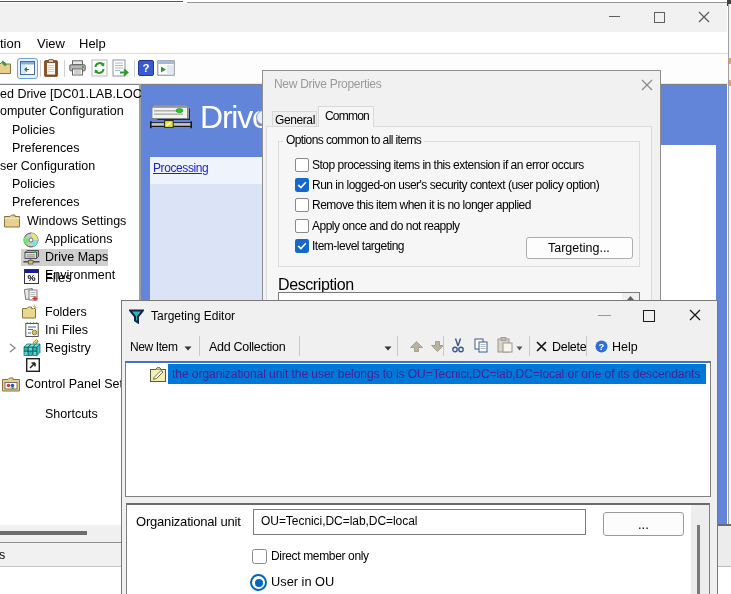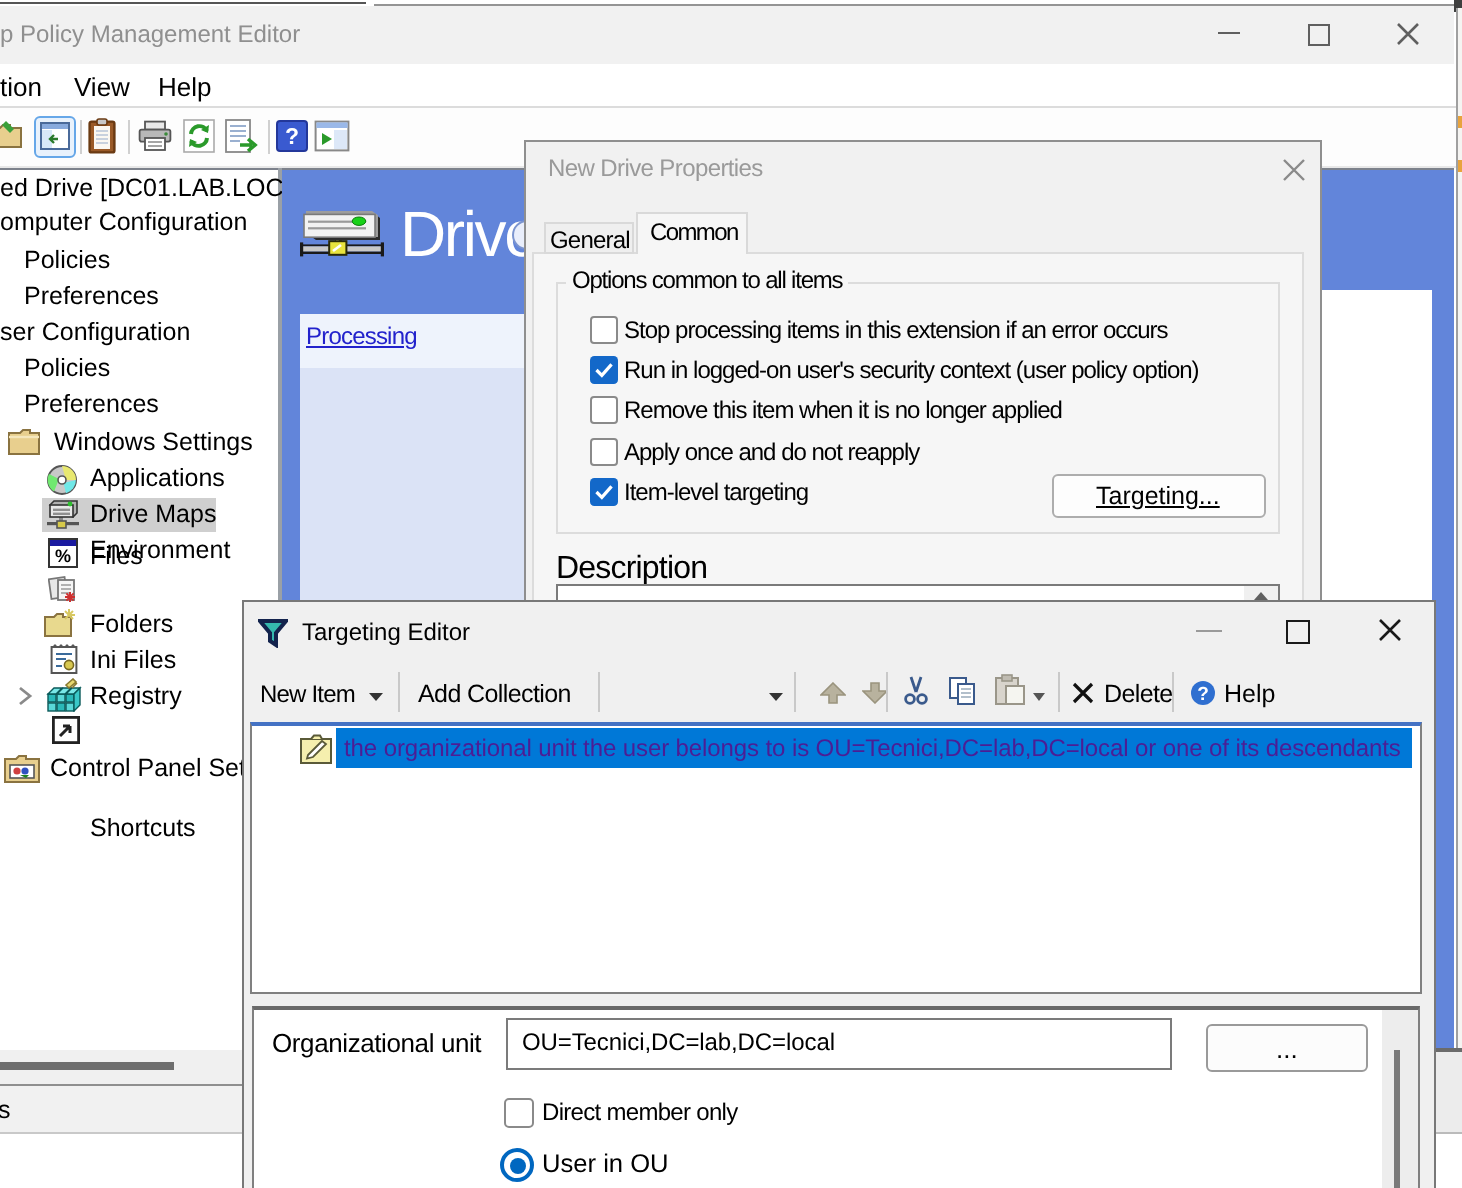--- a/index.html
+++ b/index.html
@@ -13,21 +13,20 @@
 <body>
 <div id="stage">
 
   <div class="abs" style="left:0;top:0;width:731px;height:2px;background:#ffffff;"></div>
   <div class="abs" style="left:0;top:1px;width:187px;height:1.2px;background:#555555;"></div>
   <div class="abs" style="left:183px;top:0;width:4px;height:8px;background:#ffffff;"></div>
   <div class="abs" style="left:187px;top:2px;width:541px;height:2.2px;background:#949494;"></div>
   <div class="abs" style="left:727px;top:0;width:4px;height:6px;background:#3f3f3f;"></div>
 
   <div class="abs" style="left:0;top:2.5px;width:727px;height:29.5px;background:#f1f1f1;"></div>
-  <div class="t" style="left:0px;top:11px;color:#8f8f8f;font-size:12px;">p Policy Management Editor</div>
 
   <div class="abs" style="left:609px;top:16px;width:11px;height:1.4px;background:#5f5f5f;"></div>
   <div class="abs" style="left:654px;top:12px;width:9px;height:9px;border:1.3px solid #5f5f5f;"></div>
   <svg class="abs" style="left:698px;top:11px;" width="12" height="12" viewBox="0 0 12 12">
     <path d="M1 1 L11 11 M11 1 L1 11" stroke="#5f5f5f" stroke-width="1.3"></path>
   </svg>
 
   <div class="abs" style="left:0;top:32px;width:728px;height:21px;background:#ffffff;border-bottom:1px solid #dcdcdc;"></div>
   <div class="t" style="left:0px;top:37px;">tion</div>
   <div class="t" style="left:37px;top:37px;">View</div>
@@ -281,21 +280,21 @@
     <div class="abs" style="left:295px;top:219px;width:14px;height:14px;background:#fff;border:1px solid #8a8a8a;border-radius:2px;box-sizing:border-box;"></div>
     <div class="t" style="left:312px;top:220px;font-size:12px;letter-spacing:-0.5px;">Apply once and do not reapply</div>
     <svg class="abs" style="left:295px;top:239px;" width="14" height="14" viewBox="0 0 13 13">
         <rect width="13" height="13" rx="2" fill="#1368c9"></rect>
         <path d="M3 6.5 L5.5 9 L10 3.9" stroke="#fff" stroke-width="1.5" fill="none"></path>
       </svg>
     <div class="t" style="left:312px;top:240px;font-size:12px;letter-spacing:-0.5px;">Item-level targeting</div>
   </div>
 
   <div class="abs" style="left:526px;top:237px;width:107px;height:22px;background:#fdfdfd;border:1px solid #adadad;border-radius:3px;box-sizing:border-box;"></div>
-  <div class="t" style="left:548px;top:242px;font-size:12.5px;text-decoration:underline;">Targeting...</div>
+  <div class="t" style="left:548px;top:242px;font-size:12.5px;">Targeting...</div>
 
   <div class="t" style="left:278px;top:277px;font-size:16px;letter-spacing:-0.4px;">Description</div>
   <div class="abs" style="left:278px;top:292px;width:362px;height:10px;background:#ffffff;border:1px solid #7a7a7a;border-bottom:none;box-sizing:border-box;"></div>
   <div class="abs" style="left:622px;top:293px;width:17px;height:9px;background:#f0f0f0;"></div>
   <svg class="abs" style="left:627px;top:296px;" width="7" height="4" viewBox="0 0 7 4">
       <path d="M0 4 L3.5 0 L7 4 Z" fill="#606060"></path>
     </svg>
 
   <div class="abs" style="left:121px;top:300px;width:597px;height:294px;background:#f0f0f0;border:1px solid #787878;border-bottom:none;box-sizing:border-box;"></div>
   <svg id="funnel" class="abs" style="left:129px;top:309px;" width="15" height="15" viewBox="0 0 15 15">

